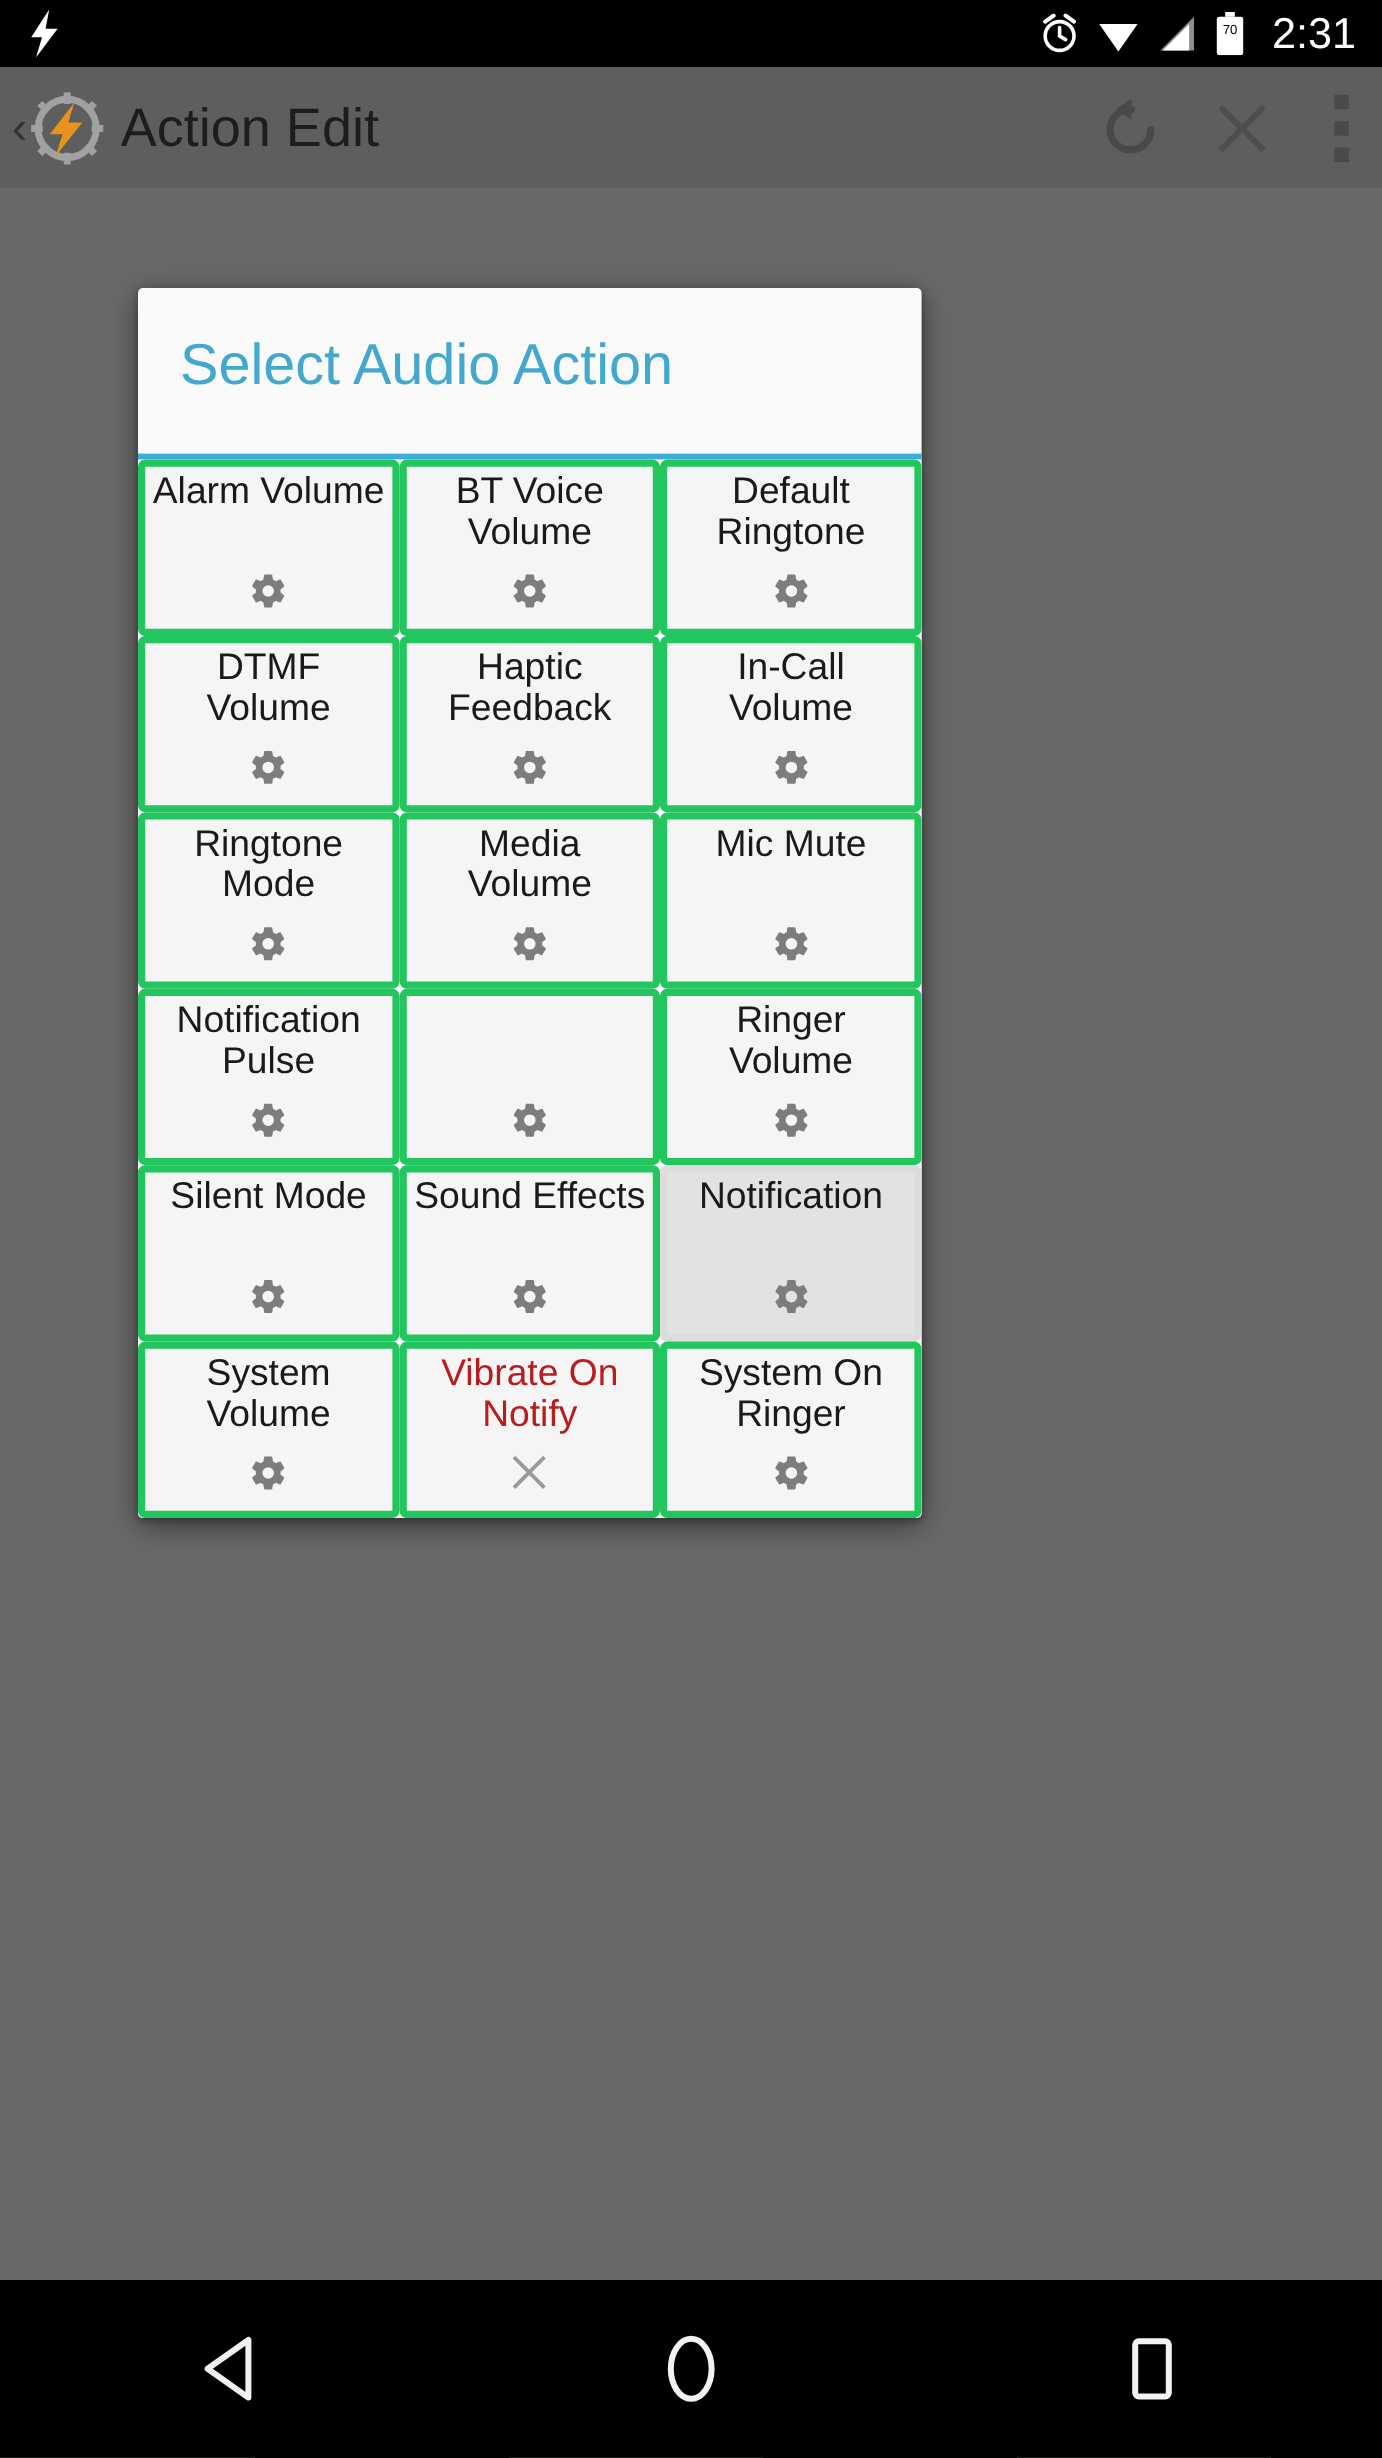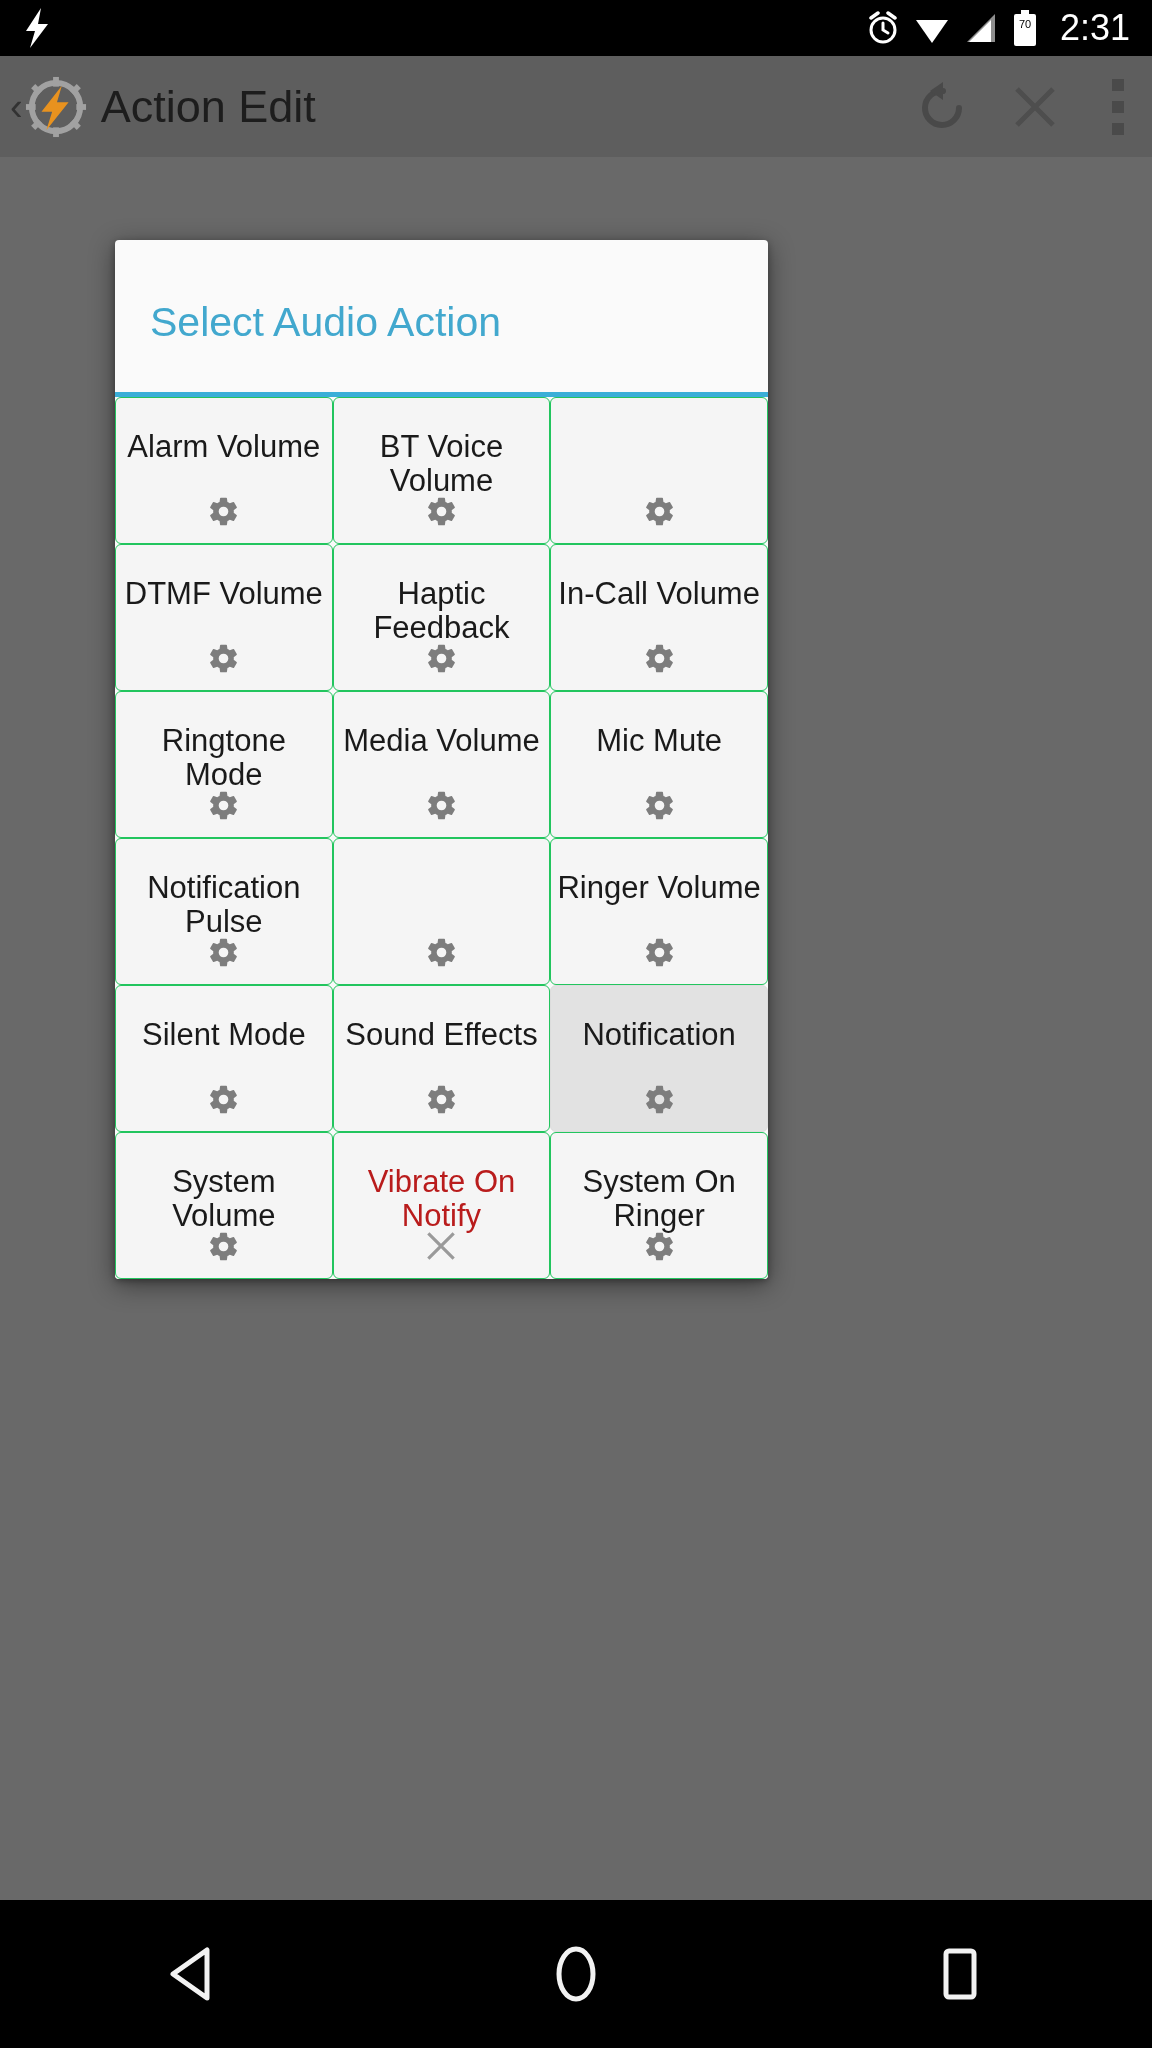--- a/index.html
+++ b/index.html
@@ -55,36 +55,36 @@
   
   .dialog {
     position:absolute; left:115px; top:240px; width:653px;
     background:#fafafa;
     border-radius:4px;
     box-shadow:0 6px 26px rgba(0,0,0,.45), 0 2px 6px rgba(0,0,0,.3);
     overflow:hidden;
   }
   .dlg-title {
     color:#42a8ce;
-    font-size:41px; font-weight:400;
-    padding:61px 0 48px 35px;
+    font-size:48px; font-weight:400;
+    padding:40px 0 48px 35px;
     line-height:1.05;
   }
   .dlg-rule { height:5px; background:#3aaed8; width:100%; }
 
   .grid { display:flex; flex-wrap:wrap; background:#fafafa; padding:0; }
   .cell {
     width:33.3333%;
     height:147px;
     background:#f5f5f5;
-    border:1px solid #22c55e;
+    border:6px solid #22c55e;
     border-radius:6px;
     display:flex; flex-direction:column;
     align-items:center; justify-content:flex-start;
-    padding-top:32px;
+    padding-top:3px;
     position:relative;
   }
   .cell.selected { background:#e2e2e2; border-color:#dcdcdc; }
   .cell-label {
     color:#1a1a1a; font-size:31px; line-height:1.08;
     text-align:center; width:100%; padding:0 6px;
     word-wrap:break-word; overflow-wrap:break-word;
   }
   .cell.red .cell-label { color:#b91c1c; }
   .cell-icon {
@@ -185,20 +185,21 @@
         </div>
         <div class="cell">
           <div class="cell-label">BT Voice Volume</div>
           <div class="cell-icon">
             <svg class="gear" viewBox="0 0 24 24">
               <path fill="#7d7d7d" d="M19.43 12.98c.04-.32.07-.64.07-.98s-.03-.66-.07-.98l2.11-1.65a.5.5 0 0 0 .12-.64l-2-3.46a.5.5 0 0 0-.61-.22l-2.49 1a7.3 7.3 0 0 0-1.69-.98l-.38-2.65A.49.49 0 0 0 14 2h-4a.49.49 0 0 0-.49.42l-.38 2.65c-.61.25-1.17.58-1.69.98l-2.49-1a.5.5 0 0 0-.61.22l-2 3.46a.5.5 0 0 0 .12.64l2.11 1.65c-.04.32-.07.65-.07.98s.03.66.07.98L2.46 14.6a.5.5 0 0 0-.12.64l2 3.46c.14.24.43.33.61.22l2.49-1c.52.4 1.08.73 1.69.98l.38 2.65c.04.24.25.42.49.42h4c.24 0 .45-.18.49-.42l.38-2.65c.61-.25 1.17-.59 1.69-.98l2.49 1c.23.09.49 0 .61-.22l2-3.46a.5.5 0 0 0-.12-.64l-2.11-1.65zM12 15.5A3.5 3.5 0 1 1 12 8.5a3.5 3.5 0 0 1 0 7z"></path>
             </svg>
           </div>
         </div>
         <div class="cell">
+          <div class="cell-label">Default Ringtone</div>
           <div class="cell-icon">
             <svg class="gear" viewBox="0 0 24 24">
               <path fill="#7d7d7d" d="M19.43 12.98c.04-.32.07-.64.07-.98s-.03-.66-.07-.98l2.11-1.65a.5.5 0 0 0 .12-.64l-2-3.46a.5.5 0 0 0-.61-.22l-2.49 1a7.3 7.3 0 0 0-1.69-.98l-.38-2.65A.49.49 0 0 0 14 2h-4a.49.49 0 0 0-.49.42l-.38 2.65c-.61.25-1.17.58-1.69.98l-2.49-1a.5.5 0 0 0-.61.22l-2 3.46a.5.5 0 0 0 .12.64l2.11 1.65c-.04.32-.07.65-.07.98s.03.66.07.98L2.46 14.6a.5.5 0 0 0-.12.64l2 3.46c.14.24.43.33.61.22l2.49-1c.52.4 1.08.73 1.69.98l.38 2.65c.04.24.25.42.49.42h4c.24 0 .45-.18.49-.42l.38-2.65c.61-.25 1.17-.59 1.69-.98l2.49 1c.23.09.49 0 .61-.22l2-3.46a.5.5 0 0 0-.12-.64l-2.11-1.65zM12 15.5A3.5 3.5 0 1 1 12 8.5a3.5 3.5 0 0 1 0 7z"></path>
             </svg>
           </div>
         </div>
         <div class="cell">
           <div class="cell-label">DTMF Volume</div>
           <div class="cell-icon">
             <svg class="gear" viewBox="0 0 24 24">

